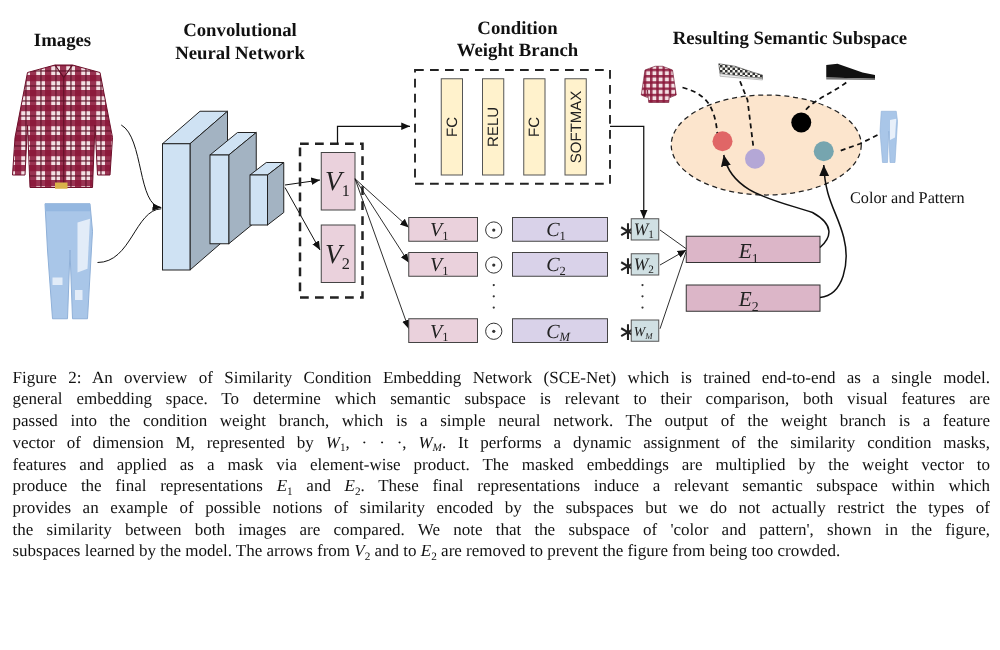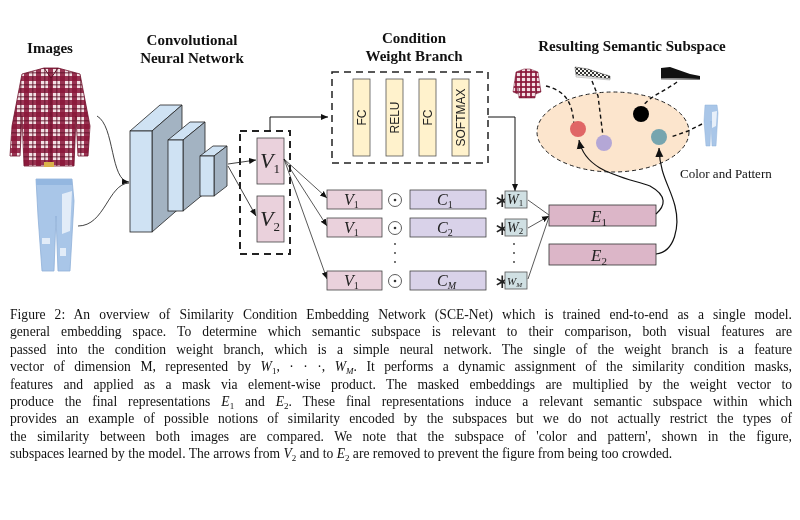--- a/index.html
+++ b/index.html
@@ -1,25 +1,25 @@
 <!DOCTYPE html>
 <html><head>
   <meta charset="utf-8">
   <style>
     html, body { margin: 0; padding: 0; background: #ffffff; }
     body { width: 800px; height: 520px; position: relative; overflow: hidden; font-family: "Liberation Serif", "DejaVu Serif", serif; }
-    #figure { position: absolute; left: 0; top: 16px; width: 718px; height: 290px; }
+    #figure { position: absolute; left: 0; top: 0; width: 718px; height: 290px; }
     #figure svg { display: block; }
     .title { font-family: "Liberation Serif", serif; font-weight: bold; font-size: 15px; fill: #111; }
     .math { font-family: "Liberation Serif", serif; font-style: italic; fill: #222; }
     .sub { font-family: "Liberation Serif", serif; font-style: normal; fill: #222; }
     .layer-text { font-family: "Liberation Sans", sans-serif; font-size: 12px; fill: #222; }
     .label { font-family: "Liberation Serif", serif; font-size: 13px; fill: #111; }
     #caption {
-      position: absolute; left: 10px; top: 306px; width: 782px;
+      position: absolute; left: 10px; top: 293px; width: 782px;
       font-family: "Liberation Serif", serif; font-size: 13.6px; line-height: 17.4px; color: #111;
       text-align: justify; text-align-last: justify;
     }
     #caption .line { display: block; white-space: nowrap; text-align: justify; text-align-last: justify; }
     #caption .line.last { text-align-last: left; }
     #caption i { font-style: italic; }
     #caption sub { font-size: 9px; vertical-align: -3px; line-height: 0; }
   </style>
 </head>
 <body>
@@ -223,20 +223,20 @@
   <path d="M656,198 C665,190 668,180 650,170 C620,160 585,155 579,124" fill="none" stroke="#111" stroke-width="1.2" marker-end="url(#arrbig)"></path>
   <path d="M656,238 C675,236 680,210 675,190 C670,170 660,160 659,132" fill="none" stroke="#111" stroke-width="1.2" marker-end="url(#arrbig)"></path>
 
   <text class="label" x="680" y="162">Color and Pattern</text>
 </svg>
 </div>
 
 <div id="caption">
     <span class="line">Figure 2: An overview of Similarity Condition Embedding Network (SCE-Net) which is trained end-to-end as a single model.</span>
     <span class="line">general embedding space.  To determine which semantic subspace is relevant to their comparison, both visual features are</span>
-    <span class="line">passed into the condition weight branch, which is a simple neural network.  The single of the weight branch is a feature</span>
+    <span class="line">passed into the condition weight branch, which is a simple neural network.  The output of the weight branch is a feature</span>
     <span class="line">vector of dimension M, represented by <i>W</i><sub>1</sub>, · · ·, <i>W</i><sub><i>M</i></sub>.  It performs a dynamic assignment of the similarity condition masks,</span>
     <span class="line">features and applied as a mask via element-wise product.  The masked embeddings are multiplied by the weight vector to</span>
     <span class="line">produce the final representations <i>E</i><sub>1</sub> and <i>E</i><sub>2</sub>. These final representations induce a relevant semantic subspace within which</span>
     <span class="line">provides an example of possible notions of similarity encoded by the subspaces but we do not actually restrict the types of</span>
     <span class="line">the similarity between both images are compared.  We note that the subspace of 'color and pattern', shown in the figure,</span>
     <span class="line last">subspaces learned by the model. The arrows from <i>V</i><sub>2</sub> and to <i>E</i><sub>2</sub> are removed to prevent the figure from being too crowded.</span>
   </div>
 
 </body></html>

